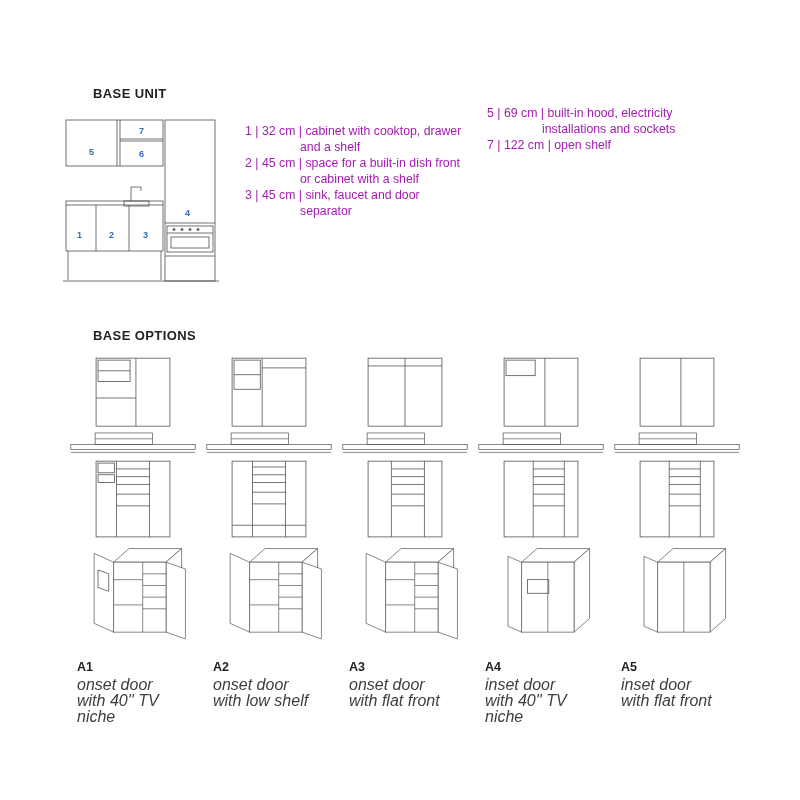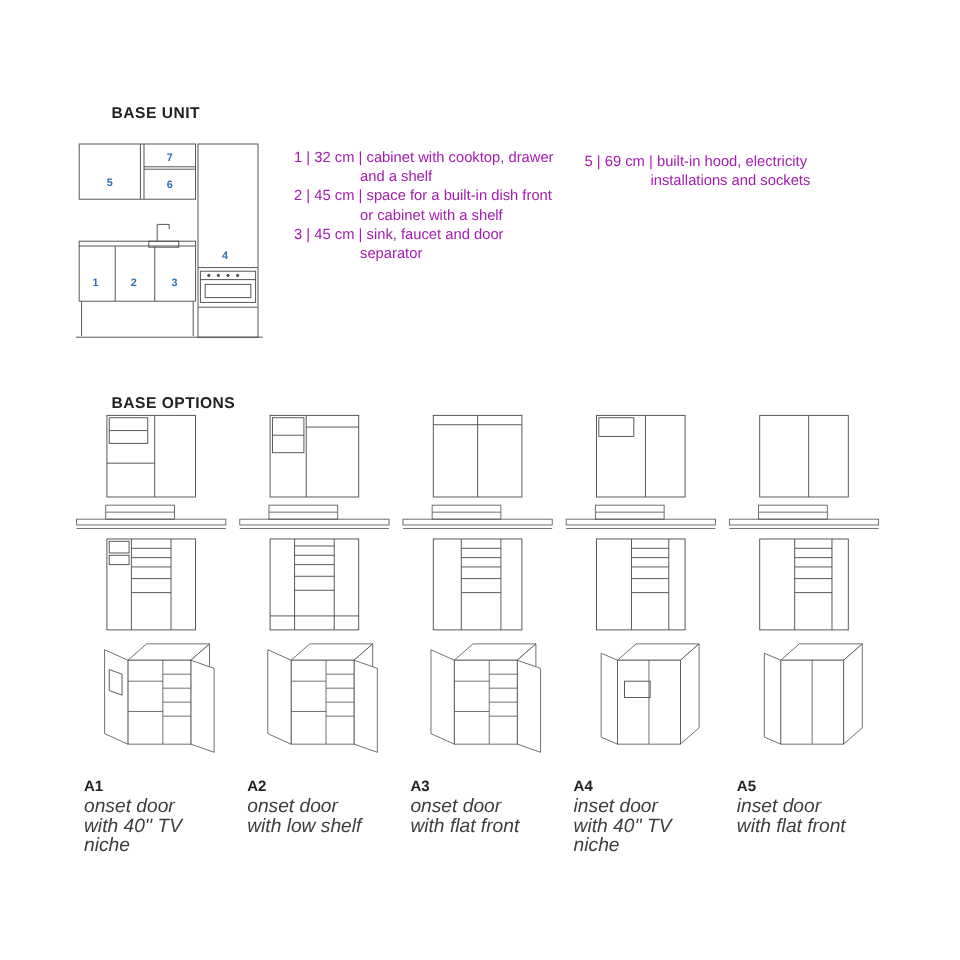--- a/index.html
+++ b/index.html
@@ -9,24 +9,24 @@
   }
   .abs{position:absolute}
   .section-title{
     font-size:13px;font-weight:bold;color:#222222;letter-spacing:.4px;padding-left:28px;
   }
   #base-title{left:65px;top:86px}
   #door-title{left:65px;top:328px}
   #base-diagram{left:63px;top:116px}
   .legend-col{font-size:12.3px;line-height:16px;color:#a21caf}
   #legend1{left:245px;top:123px;width:228px}
-  #legend2{left:487px;top:126px;width:238px}
+  #legend2{left:487px;top:105px;width:238px}
   .legend-row{padding-left:55px;text-indent:-55px}
   .legend-row span{display:inline}
-  #options{left:58px;top:338px;width:694px;display:flex;justify-content:flex-start}
+  #options{left:58px;top:350px;width:694px;display:flex;justify-content:center}
   .option{width:136px}
   .opt-svg{display:block}
   .opt-code{font-weight:bold;font-size:12.5px;color:#222;margin:10px 0 3px 12px}
   .opt-line{font-style:italic;font-size:16px;color:#3e3e3e;line-height:16px;margin-left:12px}
   svg .ln{stroke:#4f4f4f;stroke-width:0.8;fill:none}
   svg text{font-family:"Liberation Sans",sans-serif}
 </style>
 </head>
 <body>
 
@@ -135,20 +135,27 @@
 </div>
 
 <div class="abs legend-col" id="legend2">
   <div class="legend-row">
     <span>5</span>
     <span>|</span>
     <span>69 cm</span>
     <span>|</span>
     <span>built-in hood, electricity installations and sockets</span>
   </div>
+  <div class="legend-row">
+    <span>7</span>
+    <span>|</span>
+    <span>122 cm</span>
+    <span>|</span>
+    <span>open shelf</span>
+  </div>
 </div>
 
 <div class="abs section-title" id="door-title">BASE OPTIONS</div>
 
 <div class="abs" id="options">
 
   <div class="option">
     <svg class="opt-svg" width="136" height="300" viewBox="0 0 140 300">
       <g class="ln">
         <rect x="32" y="4" width="76" height="70"></rect>

